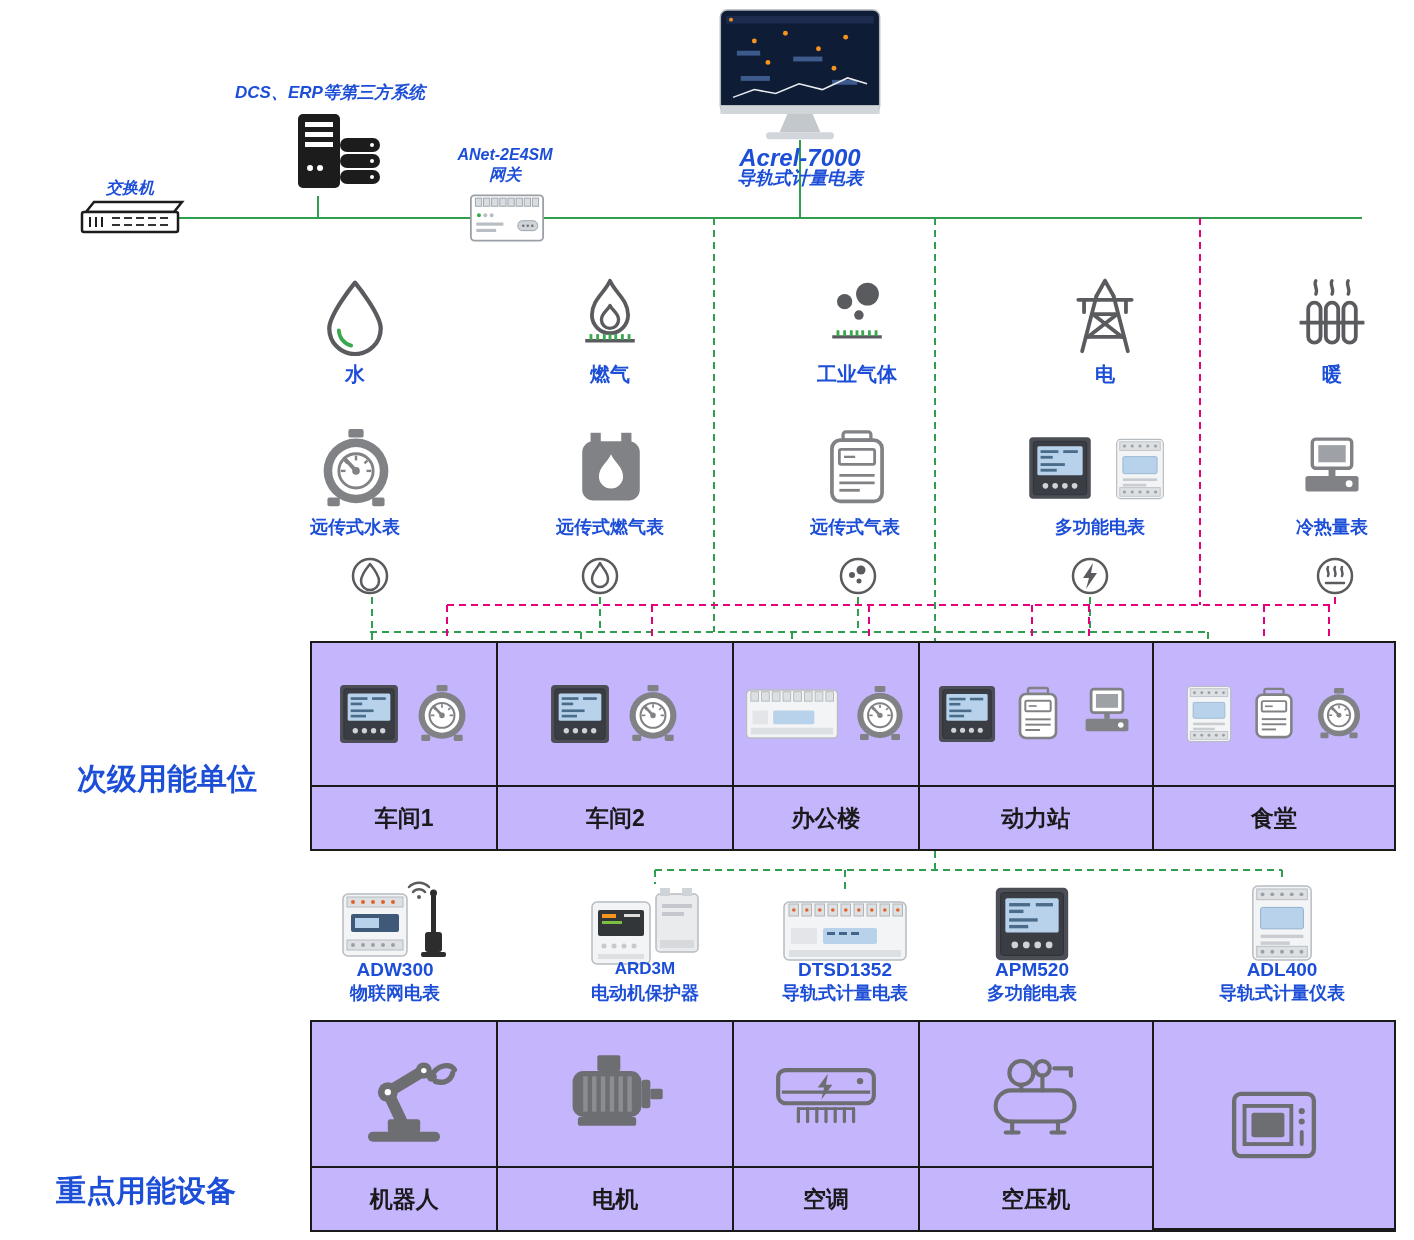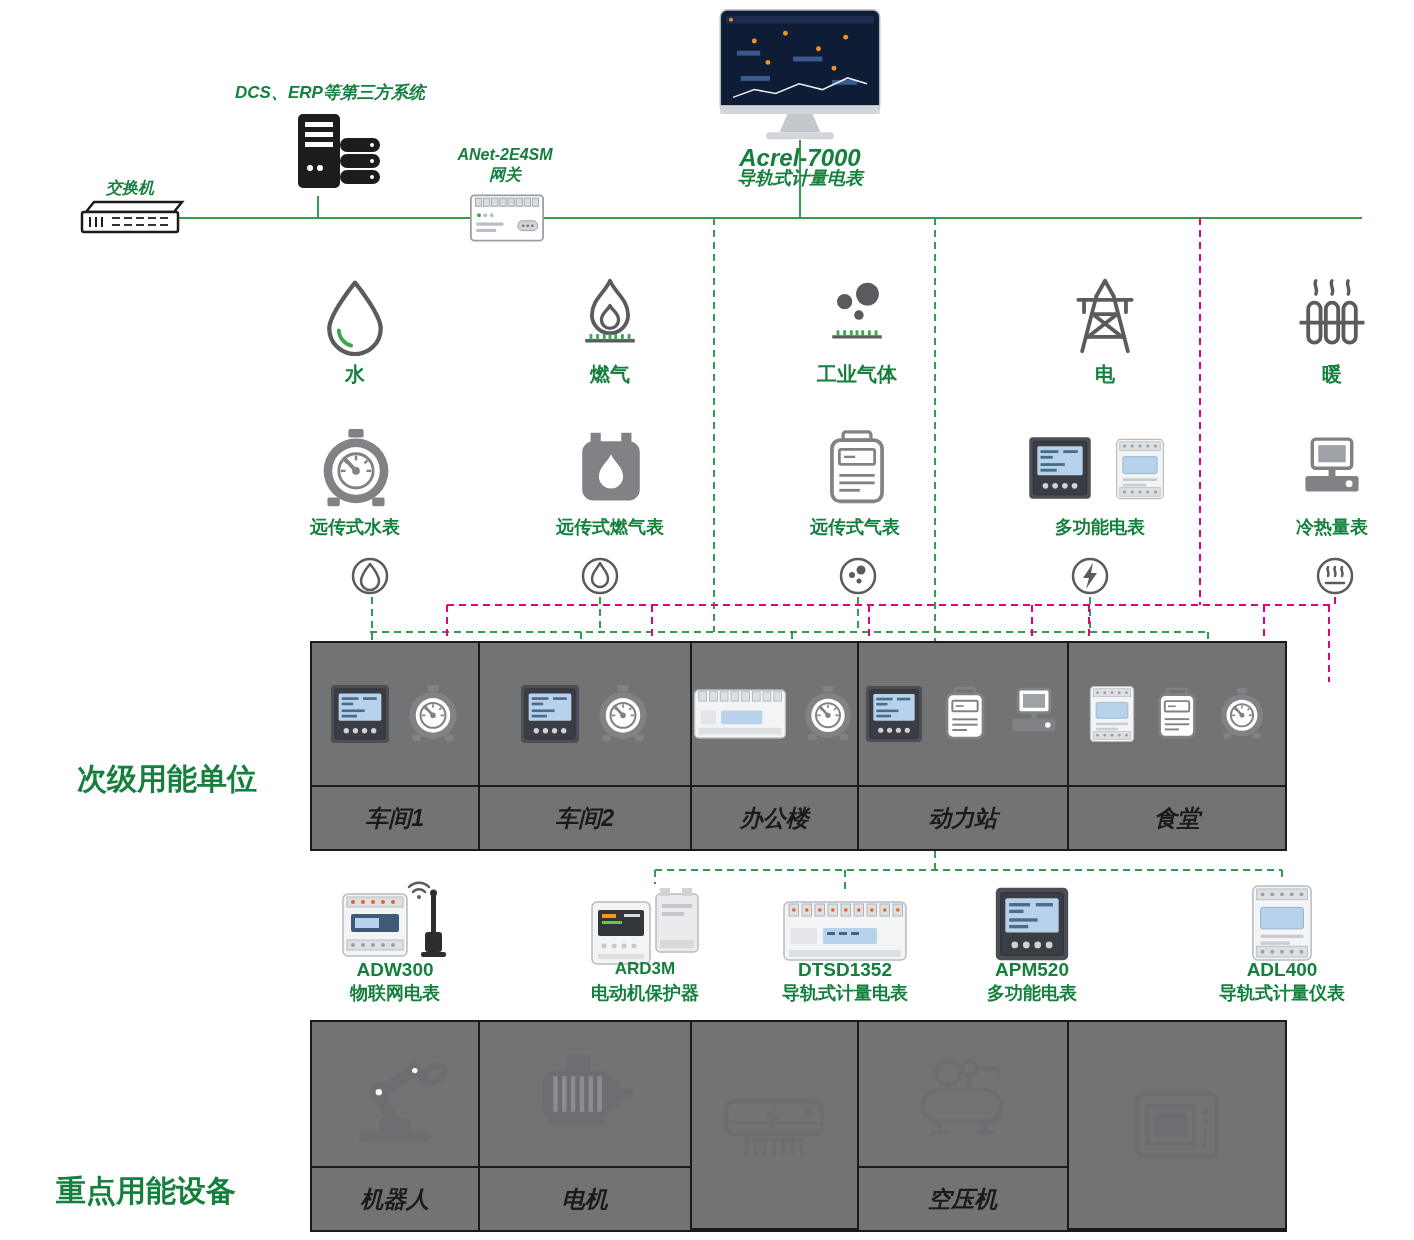--- a/index.html
+++ b/index.html
@@ -1,23 +1,23 @@
 <!DOCTYPE html>
 <html><head>
 <meta charset="utf-8">
 <style>
   html,body{margin:0;padding:0;background:#fff;}
   #canvas{position:relative;width:1414px;height:1240px;background:#fff;overflow:hidden;
           font-family:"Liberation Sans","DejaVu Sans",sans-serif;color:#1a1a1a;}
   .abs{position:absolute;}
-  .lbl{font-weight:bold;text-align:center;color:#15803d;line-height:1.25;}
+  .lbl{font-weight:bold;text-align:center;color:#1d4ed8;line-height:1.25;}
   .lbl-i{font-style:italic;}
   .sec{font-size:30px;font-weight:bold;}
-  .etable{position:absolute;left:310px;width:977px;border:2px solid #1a1a1a;box-sizing:border-box;
-          display:grid;grid-template-columns:187fr 237fr 186fr 235fr 241fr;background:#737373;font-style:italic;}
+  .etable{position:absolute;left:310px;width:1086px;border:2px solid #1a1a1a;box-sizing:border-box;
+          display:grid;grid-template-columns:187fr 237fr 186fr 235fr 241fr;background:#c4b5fd;}
   .tcol{display:flex;flex-direction:column;border-right:2px solid #1a1a1a;min-width:0;}
   .tcol:last-child{border-right:none;}
   .ticons{flex:1;display:flex;align-items:center;justify-content:center;gap:12px;border-bottom:2px solid #1a1a1a;}
   .tlabel{height:62px;display:flex;align-items:center;justify-content:center;font-weight:bold;font-size:23px;}
   svg.icon{display:block;}
 </style>
 </head>
 <body>
 
 <div id="canvas">
@@ -676,20 +676,21 @@
           </svg>
       </div>
       <div class="tlabel">电机</div>
     </div>
     <div class="tcol">
       <div class="ticons">
         <svg class="icon" width="112" height="92">
             <use href="#sym-ac"></use>
           </svg>
       </div>
+      <div class="tlabel">空调</div>
     </div>
     <div class="tcol">
       <div class="ticons">
         <svg class="icon" width="110" height="92">
             <use href="#sym-compressor"></use>
           </svg>
       </div>
       <div class="tlabel">空压机</div>
     </div>
     <div class="tcol">

